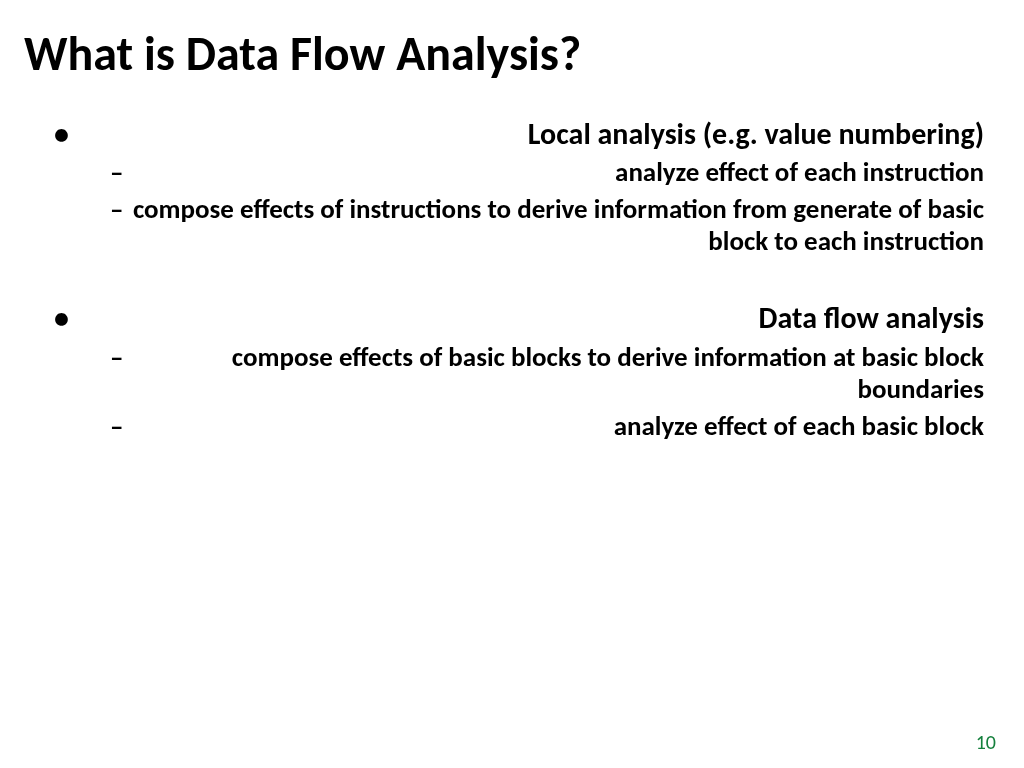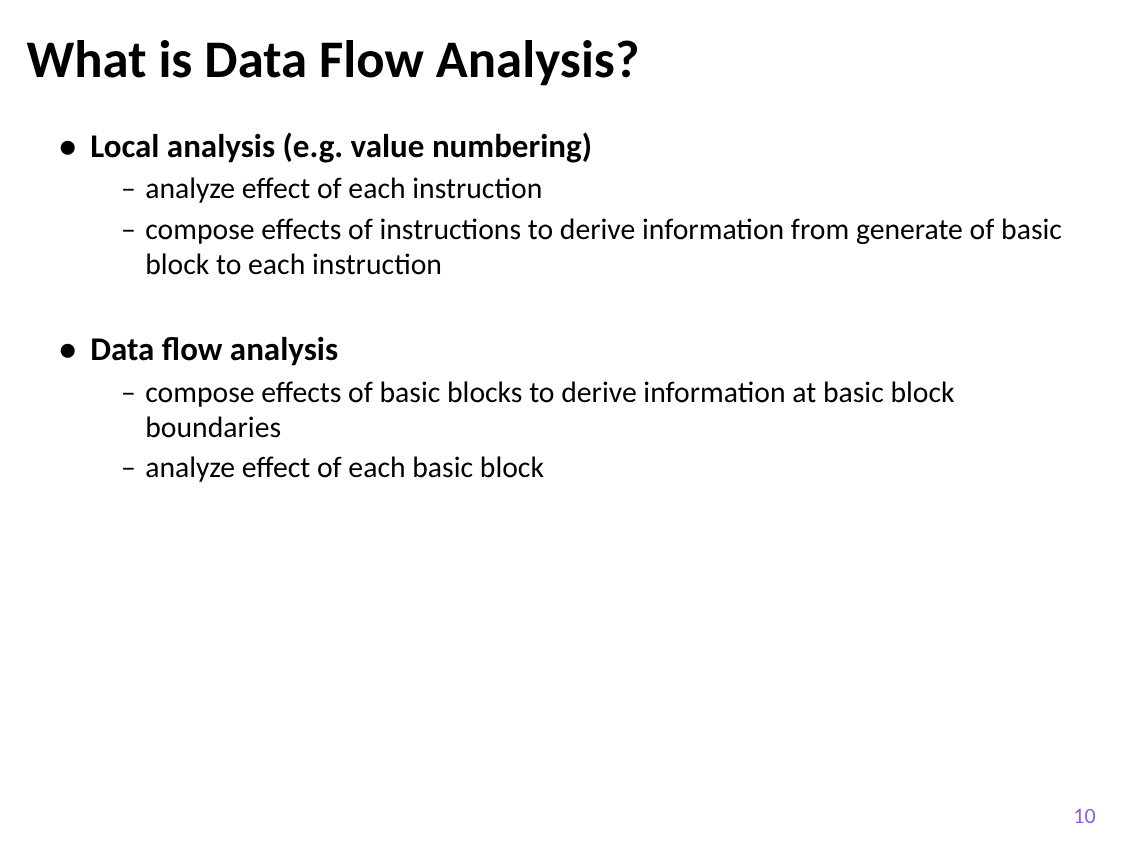--- a/index.html
+++ b/index.html
@@ -19,20 +19,21 @@
   }
   .title {
     font-size: 48px;
     font-weight: 700;
     margin-bottom: 34px;
     line-height: 1.1;
   }
   ul.top {
     list-style: none;
     padding-left: 30px;
+    text-align: right;
   }
   ul.top > li {
     position: relative;
     font-size: 30px;
     font-weight: 700;
     line-height: 1.25;
     margin-bottom: 4px;
     padding-left: 28px;
   }
   ul.top > li::before {
@@ -51,35 +52,35 @@
     list-style: none;
     padding-left: 28px;
     font-weight: 400;
   }
   ul.sub > li {
     position: relative;
     font-size: 27px;
     line-height: 1.2;
     padding-left: 22px;
     margin-top: 4px;
-    font-weight: 400;
+    font-weight: 700;
   }
   ul.sub > li::before {
     content: "–";
     position: absolute;
     left: 0;
     top: 0;
     font-size: 27px;
   }
   .pagenum {
     position: absolute;
     right: 28px;
     bottom: 14px;
     font-size: 20px;
-    color: #8b5cf6;
+    color: #15803d;
   }
 </style>
 </head>
 <body>
 
 <div class="slide">
   <h1 class="title">What is Data Flow Analysis?</h1>
 
   <ul class="top">
     <li>

